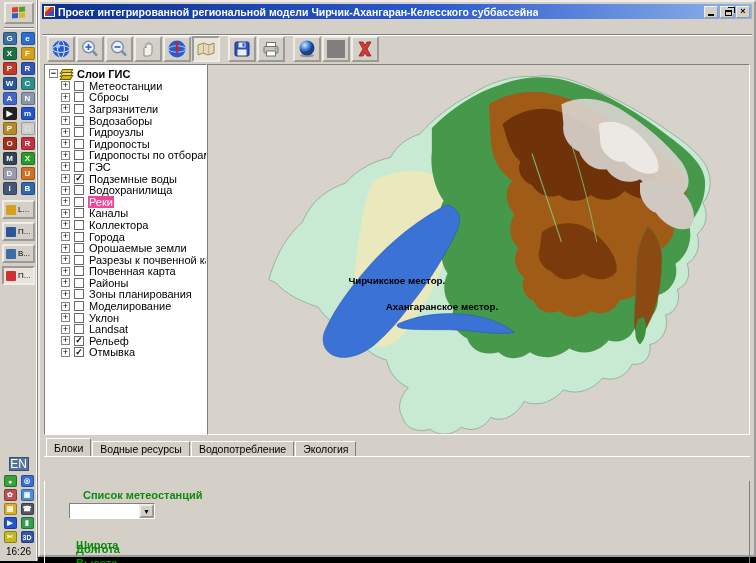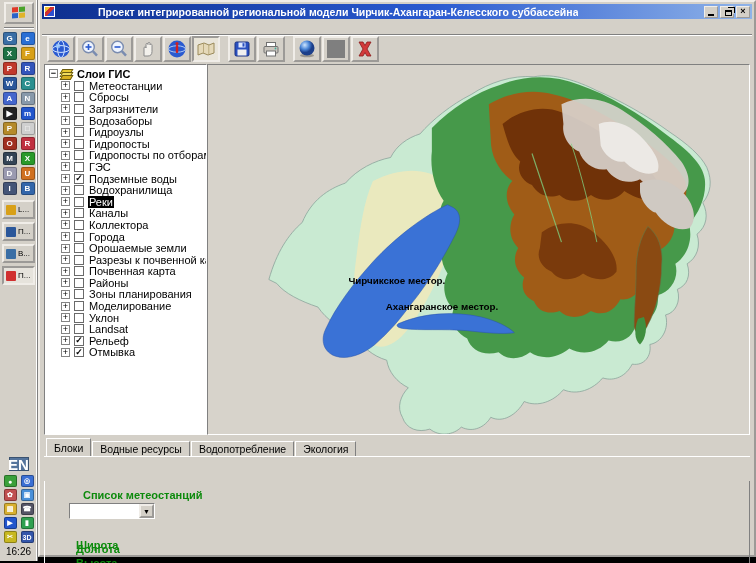--- a/index.html
+++ b/index.html
@@ -19,33 +19,33 @@
   .tb-sep { width:30px; height:2px; border-top:1px solid #808080; border-bottom:1px solid #fff; margin:3px 0; }
   .ql-grid { display:grid; grid-template-columns:14px 14px; gap:2px 4px; }
   .ql { width:14px; height:13px; border-radius:2px; display:flex; align-items:center; justify-content:center;
     color:#fff; font-size:8px; font-weight:bold; box-shadow:0 0 0 1px rgba(0,0,0,.25) inset; }
   .taskbtns { display:flex; flex-direction:column; gap:3px; margin-top:5px; }
   .taskbtn { width:33px; height:19px; background:#d4d0c8; border:2px outset #f0ede8;
     display:flex; align-items:center; gap:2px; padding:0 2px; font-size:8px; overflow:hidden; white-space:nowrap; }
   .taskbtn.active { border-style:inset; background:#e6e3dc; }
   .taskbtn .ticon { width:10px; height:10px; flex:0 0 auto; border-radius:1px; }
   .tb-spacer { flex:1; }
-  .lang-btn { width:20px; height:14px; background:#54749c; color:#fff; font-size:15px; font-weight:bold;
+  .lang-btn { width:20px; height:14px; background:#54749c; color:#fff; font-size:12px; font-weight:normal;
     display:flex; align-items:center; justify-content:center; margin-bottom:4px; border:1px solid #3a5270; }
   .tray-grid { display:grid; grid-template-columns:13px 13px; gap:2px 4px; margin-bottom:3px; }
   .tray-ico { width:13px; height:12px; border-radius:2px; display:flex; align-items:center; justify-content:center;
     color:#fff; font-size:7px; font-weight:bold; box-shadow:0 0 0 1px rgba(0,0,0,.3) inset; }
   .clock { font-size:10px; color:#000; margin-bottom:2px; }
 
   
   .appwin { position:absolute; left:38px; top:0; width:718px; height:557px;
     background:#d4d0c8; border:2px outset #f0ede8; }
   .titlebar { position:absolute; left:2px; right:2px; top:2px; height:15px;
     background:linear-gradient(90deg,#0d2f8f 0%, #2a5ad0 55%, #8fb3e8 100%);
-    display:flex; align-items:center; padding:0 2px;gap:40px; }
+    display:flex; align-items:center; padding:0 2px; }
   .appicon { width:11px; height:11px; margin-right:3px; flex:0 0 auto;
     background:linear-gradient(135deg,#f0c030 0 30%, #d03030 30% 60%, #3050d0 60% 100%); border:1px solid #fff; }
   .title-text { color:#fff; font-weight:bold; font-size:10.5px; white-space:nowrap; overflow:hidden; }
   .winbtns { margin-left:auto; display:flex; gap:2px; }
   .wbtn { width:14px; height:12px; background:#d4d0c8; border:1px outset #f0ede8;
     display:flex; align-items:center; justify-content:center; font-size:9px; font-weight:bold; color:#000; line-height:1; }
   .wbtn .minus { width:6px; height:2px; background:#000; margin-top:6px; }
   .wbtn .restore { width:7px; height:6px; border:1px solid #000; border-top-width:2px; box-shadow:2px -2px 0 -0px #d4d0c8, 3px -3px 0 0px #000; margin-top:2px; margin-left:2px; }
 
   .menubar { position:absolute; left:2px; right:2px; top:17px; height:14px;
@@ -65,21 +65,21 @@
     background:#fff; border:1px solid; border-color:#808080 #fff #fff #808080; overflow:hidden; padding-top:2px; }
   .tree-root { display:flex; align-items:center; height:13px; padding-left:4px; gap:3px; font-weight:bold; }
   .tree-row { display:flex; align-items:center; height:11.6px; padding-left:16px; gap:4px; }
   .box { width:9px; height:9px; border:1px solid #848484; background:#fff; font-size:9px; line-height:7px;
     text-align:center; color:#000; flex:0 0 auto; }
   .cb { width:10px; height:10px; border:1px solid #6a6a6a; background:#fff; flex:0 0 auto;
     display:flex; align-items:center; justify-content:center; }
   .cb .tick { visibility:hidden; font-size:9px; line-height:1; color:#000; font-weight:bold; }
   .tree-row.checked .tick { visibility:visible; }
   .tree-lbl { font-size:11px; white-space:nowrap; padding:0 1px; }
-  .tree-row.selected .tree-lbl { background:#000000; color:#fff; }
+  .tree-row.selected .tree-lbl { background:#ec4899; color:#fff; }
   .layers-ico { width:13px; height:10px; position:relative; flex:0 0 auto; }
   .layers-ico i { position:absolute; left:0; width:11px; height:5px; background:#e8c830; border:1px solid #6a5a10; transform:skewX(-30deg); }
   .layers-ico i:nth-child(1){ top:0; } .layers-ico i:nth-child(2){ top:3px; background:#f0dc60;} .layers-ico i:nth-child(3){ top:6px; background:#d8b020;}
 
   .map-panel { position:absolute; left:167px; top:62px; right:4px; height:371px;
     background:#d7d3cb; border:1px solid; border-color:#808080 #fff #fff #808080; overflow:hidden; }
   .map-panel svg { width:100%; height:100%; display:block; }
 
   
   .bottom-panel { position:absolute; left:4px; right:4px; top:437px; height:114px; background:#d4d0c8; }

